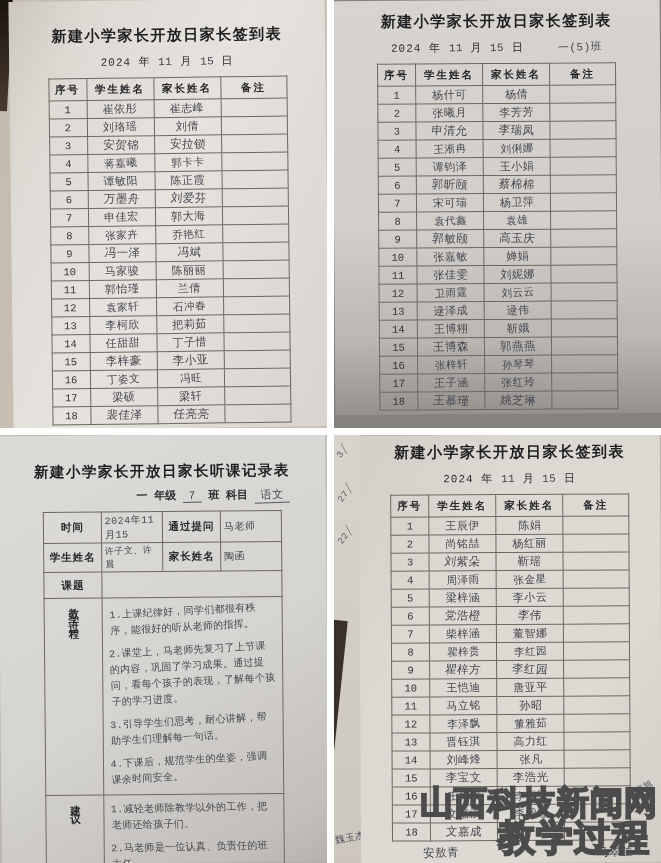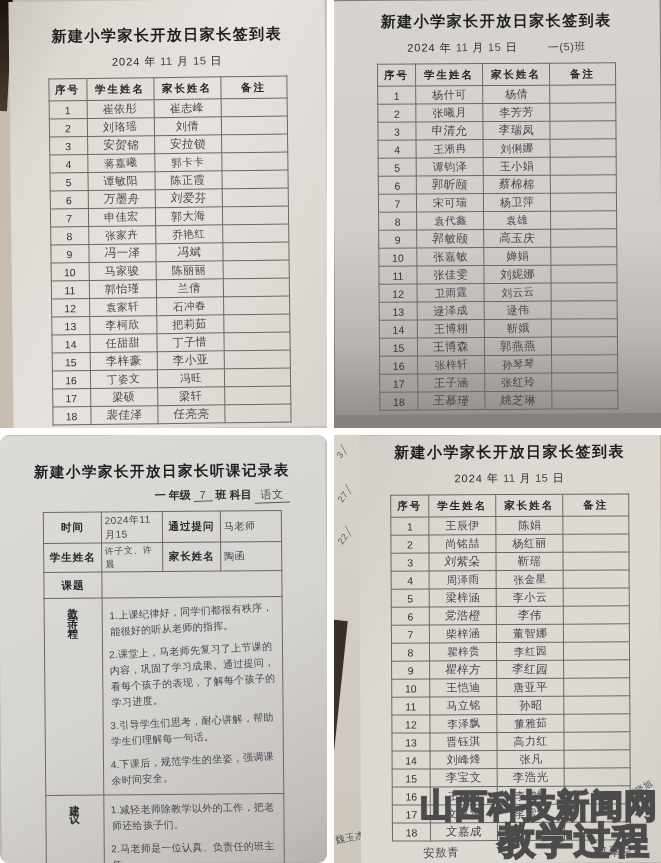--- a/index.html
+++ b/index.html
@@ -1,23 +1,23 @@
 <!DOCTYPE html>
 <html><head>
 <meta charset="utf-8">
 <style>
   html,body{margin:0;padding:0;background:#fff;}
   .canvas{position:relative;width:661px;height:863px;background:#fff;display:grid;
     grid-template-columns:327px 327px;grid-template-rows:428px 428px;gap:7px;overflow:hidden;
-    font-family:Liberation Sans, sans-serif;}
+    font-family:Liberation Mono, monospace;}
   .photo{position:relative;overflow:hidden;}
   
   .q-tl{background:linear-gradient(100deg,#c4baac 0%,#cfc7bb 60%,#c8c0b5 100%);}
   .q-tr{background:#85827e;}
-  .q-bl{background:linear-gradient(160deg,#c6c3bf,#b2afab);border-radius:9px;}
+  .q-bl{background:linear-gradient(160deg,#c6c3bf,#b2afab);}
   .q-br{background:#b9b1a6;}
   .paper{position:absolute;color:#2b2b2e;}
   .p-tl{inset:0 0 0 11px;background:linear-gradient(115deg,#ccc6bf 0%,#ddd9d3 16%,#e6e2dd 48%,#d8d3cd 100%);transform:rotate(-0.7deg);}
   .p-tr{inset:0 0 14px 0;background:linear-gradient(180deg,#d7d4d0 0%,#d2cfca 55%,#bab7b2 82%,#989below 100%);background:linear-gradient(180deg,#d7d4d0 0%,#d2cfca 55%,#bab7b2 82%,#95928e 100%);transform:rotate(-0.4deg);}
   .p-bl{inset:0;background:linear-gradient(150deg,#dddbd7 0%,#d6d4d0 55%,#c2bfbb 90%,#b5b2ae 100%);transform:rotate(-0.5deg);}
   .p-br{inset:0 0 0 26px;background:linear-gradient(120deg,#d3cec7 0%,#dcd8d2 30%,#ddd9d3 70%,#d2cdc6 100%);transform:rotate(-0.3deg);}
   .desk-edge{position:absolute;left:-3px;top:-4px;width:13px;height:115px;background:linear-gradient(#18120d,#4a3b2e);transform:rotate(3deg);}
   .side-strip{position:absolute;left:0;top:0;bottom:0;width:27px;background:linear-gradient(#d8d3cb,#ccc6bd);}
   .dark-wedge{position:absolute;left:-9px;top:185px;width:16px;height:130px;background:#39302a;transform:rotate(6deg);}
   .edge-marks{position:absolute;left:2px;top:6px;width:22px;}

